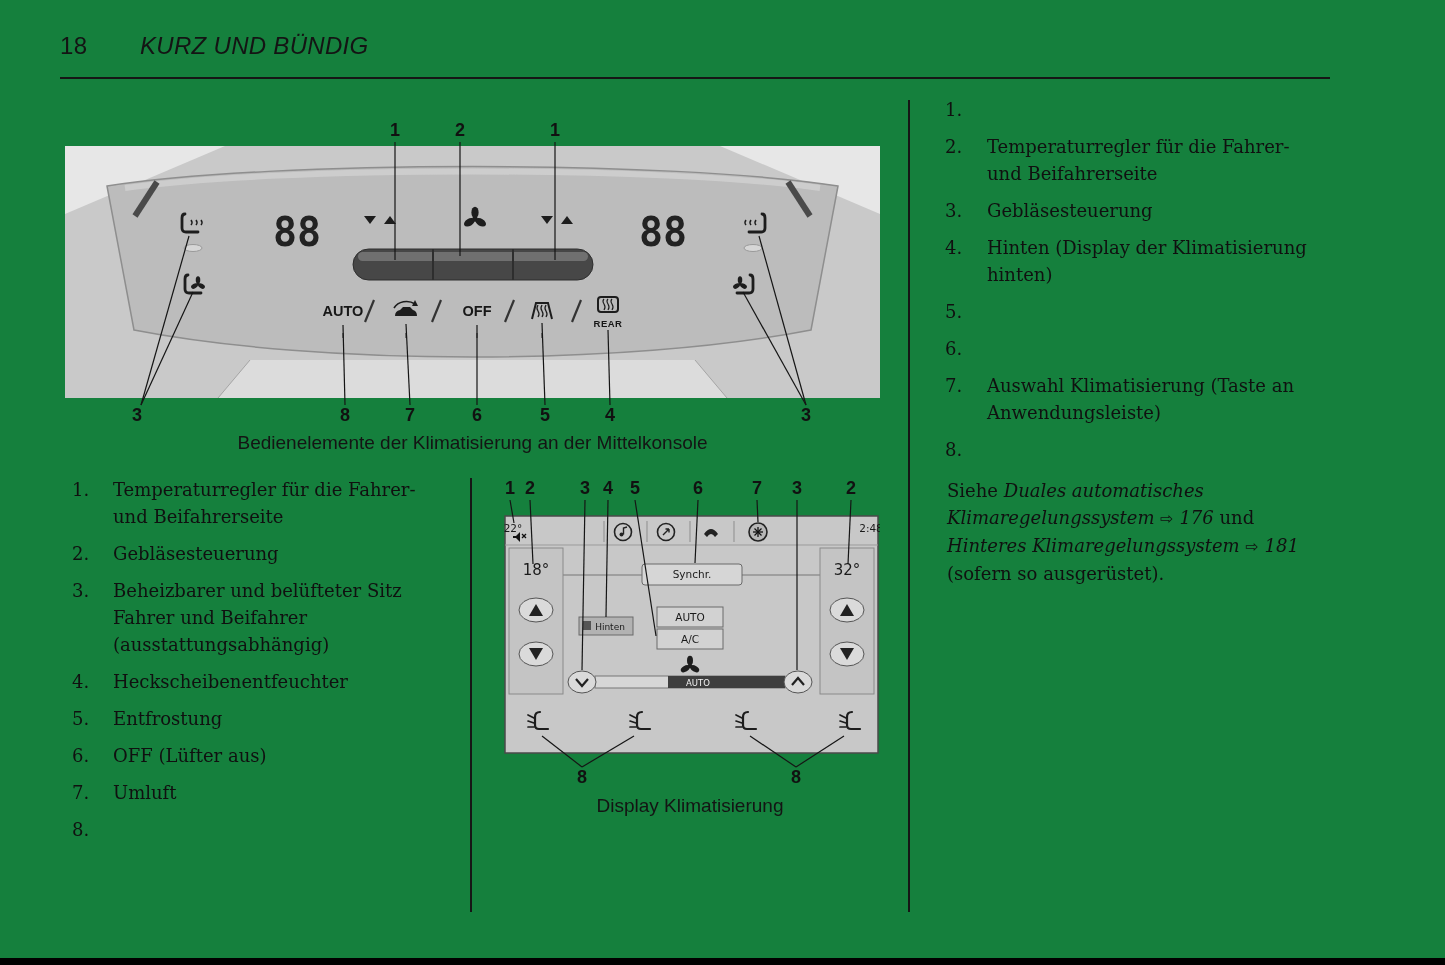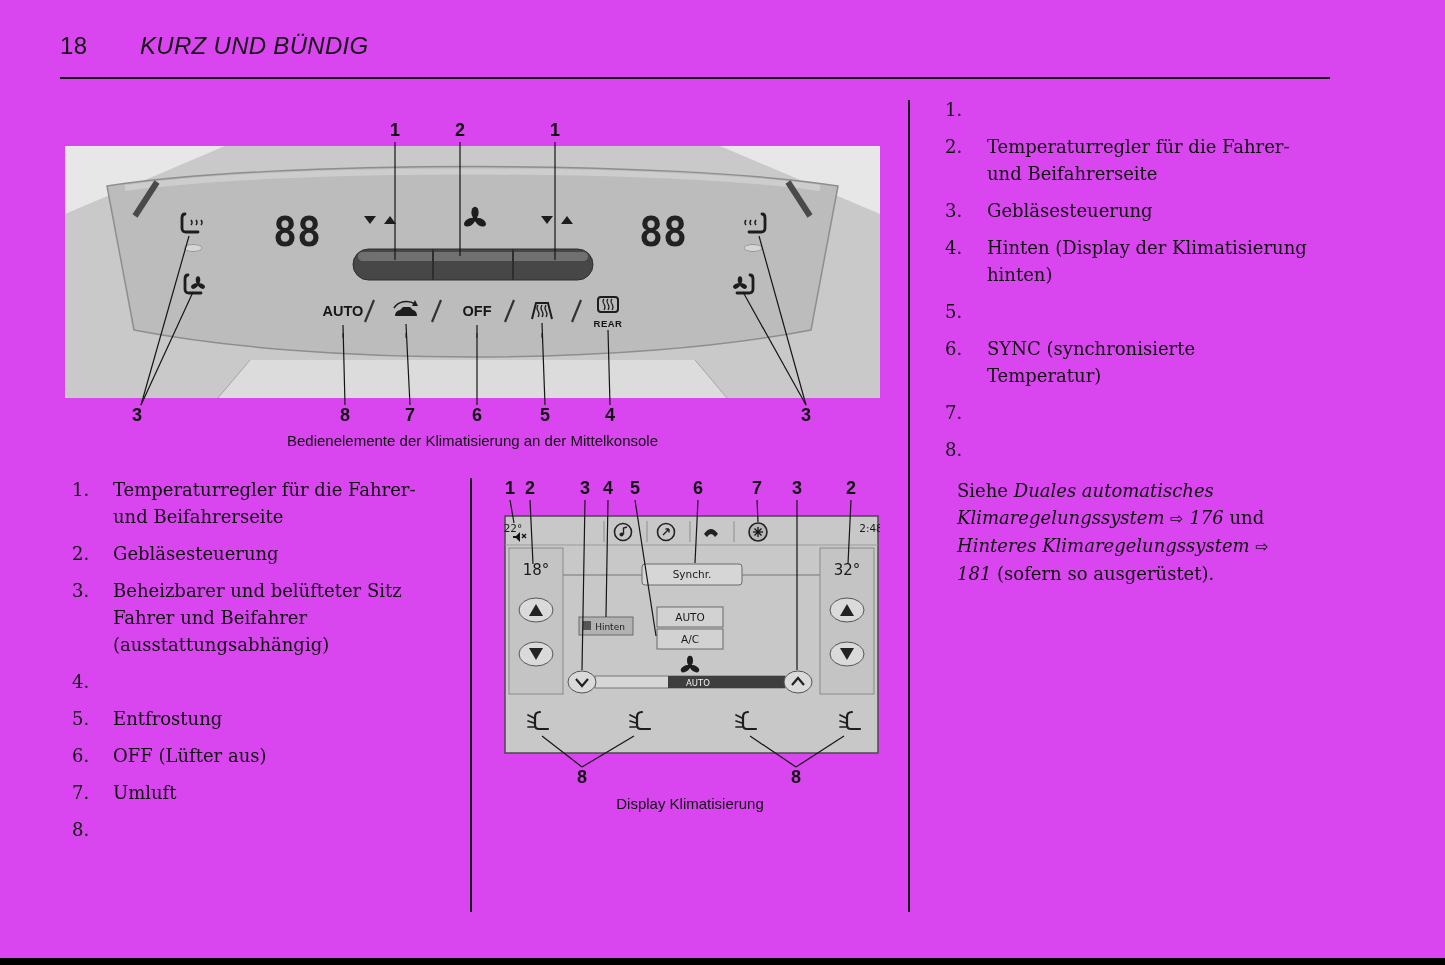--- a/index.html
+++ b/index.html
@@ -1,37 +1,37 @@
 <!DOCTYPE html>
 <html lang="de"><head>
 <meta charset="utf-8">
 <style>
   html,body { margin:0; padding:0; }
   body { width:1445px; height:965px; background:#ffffff; position:relative; overflow:hidden;
          font-family:"DejaVu Serif",serif; color:#101010; }
 
-  .page { position:absolute; inset:0; background:#d946ef; }
+  .page { position:absolute; inset:0; background:#15803d; }
 
   
   .header { position:absolute; left:60px; top:32px; font-family:"Liberation Sans",sans-serif;
             font-size:24px; font-weight:500; letter-spacing:0.3px; color:#141414; }
   .page-num { position:absolute; left:0; top:0; }
   .page-title { position:absolute; left:80px; top:0; white-space:nowrap;font-style:italic; }
   .header-rule { position:absolute; left:60px; top:77px; width:1270px; height:2px; background:#161616; }
 
   
   .vline { position:absolute; width:1.5px; background:#161616; }
   .vline-main { left:908px; top:100px; height:812px; }
   .vline-sub  { left:470px; top:478px; height:434px; }
 
   
   figure { margin:0; padding:0; }
   .console-figure { position:absolute; left:65px; top:118px; width:815px; }
   .display-figure { position:absolute; left:500px; top:478px; width:380px; }
-  .fig-caption { font-family:"Liberation Sans",sans-serif; font-size:15px; color:#141414;
+  .fig-caption { font-family:"Liberation Sans",sans-serif; font-size:19px; color:#141414;
                  text-align:center; margin-top:3px; }
 
   
   .co  { font-family:"Liberation Sans",sans-serif; font-size:18px; font-weight:600; fill:#111; text-anchor:middle; }
   .seg { font-family:"DejaVu Sans Mono",monospace; font-weight:bold; font-size:40px; fill:#222; text-anchor:middle; }
   .btn { font-family:"Liberation Sans",sans-serif; font-weight:bold; font-size:14.5px; fill:#171717; text-anchor:middle; }
   .tiny{ font-family:"Liberation Sans",sans-serif; font-weight:bold; font-size:9.5px; fill:#171717; text-anchor:middle; letter-spacing:0.5px; }
   .scr { font-family:"DejaVu Sans",sans-serif; fill:#1a1a1a; text-anchor:middle; }
   .s8w { font-size:8.5px; fill:#f2f2f2; }
   .s9  { font-size:9px; }
@@ -41,21 +41,21 @@
 
   
   .list { list-style:none; margin:0; padding:0; font-size:18px; line-height:27px; }
   .list li { display:flex; margin-bottom:10px; }
   .list .num { flex:0 0 41px; }
   .list .txt { flex:1; }
   .left-list { position:absolute; left:72px; top:476px; width:371px; }
 
   .right-col { position:absolute; left:945px; top:96px; width:362px; font-size:18px; line-height:27px; }
   .right-col .num { flex:0 0 42px; }
-  .see-also { margin:14px 0 0 12px; }
+  .see-also { margin:14px 0 0 2px; }
   .it { font-style:italic; }
   .arrow { font-family:"DejaVu Sans",sans-serif; font-size:16px; font-style:normal; }
 
   .footer-bar { position:absolute; left:0; bottom:0; width:100%; height:7px; background:#000; }
 </style>
 </head>
 <body>
 
 <div class="page">
 
@@ -214,20 +214,21 @@
     <li>
         <span class="num">2.</span>
         <span class="txt">Gebläsesteuerung</span>
       </li>
     <li>
         <span class="num">3.</span>
         <span class="txt">Beheizbarer und belüfteter Sitz Fahrer und Beifahrer (ausstattungsabhängig)</span>
       </li>
     <li>
         <span class="num">4.</span>
+        <span class="txt">Heckscheibenentfeuchter</span>
       </li>
     <li>
         <span class="num">5.</span>
         <span class="txt">Entfrostung</span>
       </li>
     <li>
         <span class="num">6.</span>
         <span class="txt">OFF (Lüfter aus)</span>
       </li>
     <li>
@@ -394,24 +395,24 @@
         </li>
       <li>
           <span class="num">4.</span>
           <span class="txt">Hinten (Display der Klimatisierung hinten)</span>
         </li>
       <li>
           <span class="num">5.</span>
         </li>
       <li>
           <span class="num">6.</span>
-          <span class="txt">SYNC (synchronisierte Temperatur)</span>
         </li>
       <li>
           <span class="num">7.</span>
+          <span class="txt">Auswahl Klimatisierung (Taste an Anwendungsleiste)</span>
         </li>
       <li>
           <span class="num">8.</span>
         </li>
     </ol>
 
     <p class="see-also">
       <span>Siehe</span>
       <span class="it">Duales automatisches Klimaregelungssystem</span>
       <span class="arrow">⇨</span>

